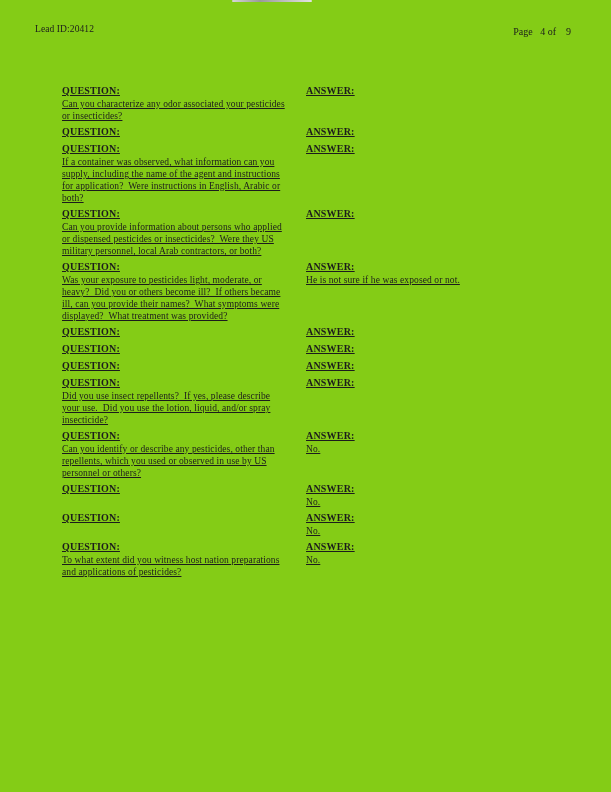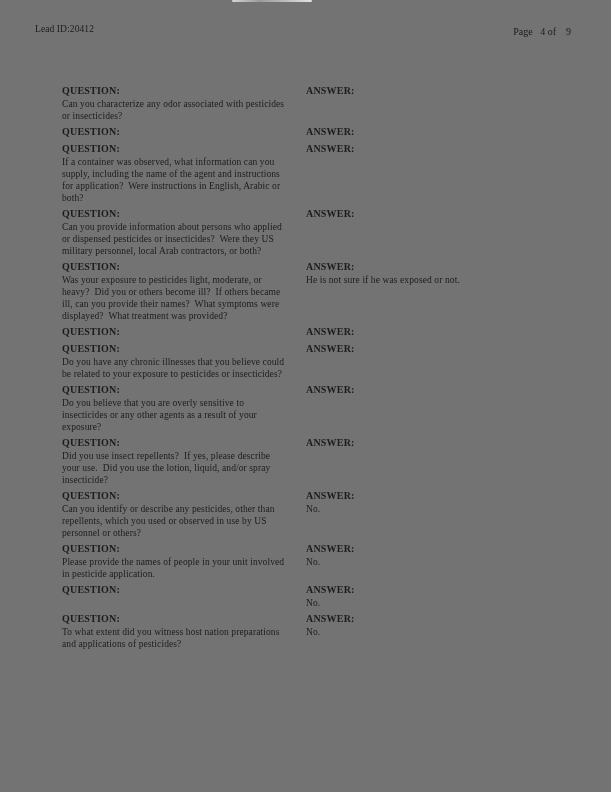--- a/index.html
+++ b/index.html
@@ -1,21 +1,21 @@
 <!DOCTYPE html>
 <html><head>
 <meta charset="utf-8">
 <style>
   * { margin: 0; padding: 0; box-sizing: border-box; }
   html, body { background: #ffffff; }
   .page {
     position: relative;
     width: 611px;
     height: 792px;
-    background: #737373;
+    background: #84cc16;
     font-family: "Liberation Serif", serif;
     color: #1c1c1c;
     overflow: hidden;
   }
   .scan-artifact {
     position: absolute;
     top: 0;
     left: 232px;
     width: 80px;
     height: 2px;
@@ -34,20 +34,21 @@
     right: 40px;
     top: 26px;
     font-size: 10px;
     white-space: pre;
   }
   .content {
     position: absolute;
     left: 62px;
     top: 84px;
     width: 505px;
+    text-decoration: underline;
   }
   .qa-block {
     display: flex;
     align-items: flex-start;
     margin-bottom: 3px;
   }
   .q-col {
     width: 244px;
     flex: none;
   }
@@ -77,21 +78,21 @@
   <div class="scan-artifact"></div>
 
   <div class="header-left">Lead ID:20412</div>
   <div class="header-right">Page   4 of    9</div>
 
   <div class="content">
 
     <div class="qa-block">
       <div class="q-col">
         <span class="label">QUESTION:</span>
-        <div class="q-text">Can you characterize any odor associated with pesticides
+        <div class="q-text">Can you characterize any odor associated your pesticides
 or insecticides?</div>
       </div>
       <div class="a-col">
         <span class="label">ANSWER:</span>
         <div class="a-text"></div>
       </div>
     </div>
 
     <div class="qa-block">
       <div class="q-col">
@@ -150,35 +151,30 @@
       </div>
       <div class="a-col">
         <span class="label">ANSWER:</span>
         <div class="a-text"></div>
       </div>
     </div>
 
     <div class="qa-block">
       <div class="q-col">
         <span class="label">QUESTION:</span>
-        <div class="q-text">Do you have any chronic illnesses that you believe could
-be related to your exposure to pesticides or insecticides?</div>
-      </div>
-      <div class="a-col">
-        <span class="label">ANSWER:</span>
-        <div class="a-text"></div>
-      </div>
-    </div>
-
-    <div class="qa-block">
-      <div class="q-col">
-        <span class="label">QUESTION:</span>
-        <div class="q-text">Do you believe that you are overly sensitive to
-insecticides or any other agents as a result of your
-exposure?</div>
+      </div>
+      <div class="a-col">
+        <span class="label">ANSWER:</span>
+        <div class="a-text"></div>
+      </div>
+    </div>
+
+    <div class="qa-block">
+      <div class="q-col">
+        <span class="label">QUESTION:</span>
       </div>
       <div class="a-col">
         <span class="label">ANSWER:</span>
         <div class="a-text"></div>
       </div>
     </div>
 
     <div class="qa-block">
       <div class="q-col">
         <span class="label">QUESTION:</span>
@@ -201,22 +197,20 @@
       </div>
       <div class="a-col">
         <span class="label">ANSWER:</span>
         <div class="a-text">No.</div>
       </div>
     </div>
 
     <div class="qa-block">
       <div class="q-col">
         <span class="label">QUESTION:</span>
-        <div class="q-text">Please provide the names of people in your unit involved
-in pesticide application.</div>
       </div>
       <div class="a-col">
         <span class="label">ANSWER:</span>
         <div class="a-text">No.</div>
       </div>
     </div>
 
     <div class="qa-block">
       <div class="q-col">
         <span class="label">QUESTION:</span>

